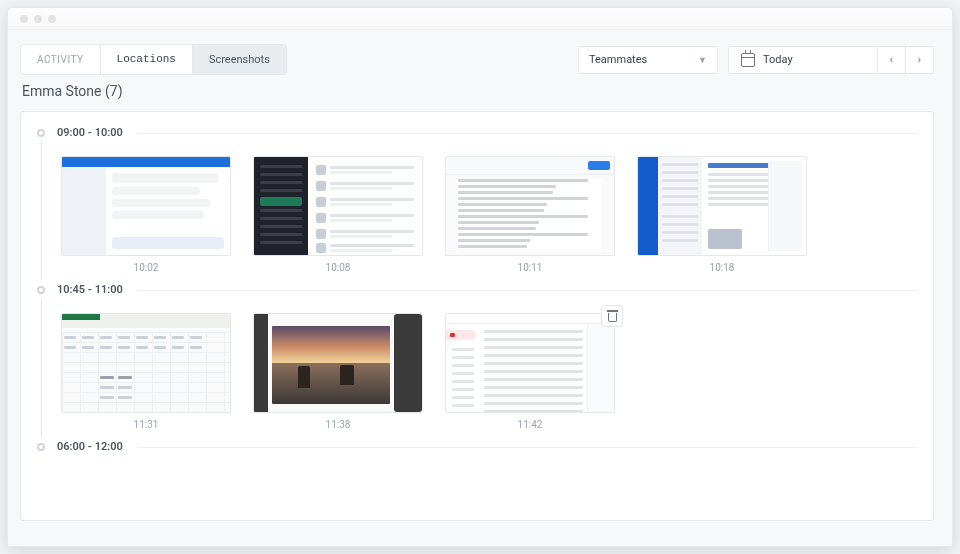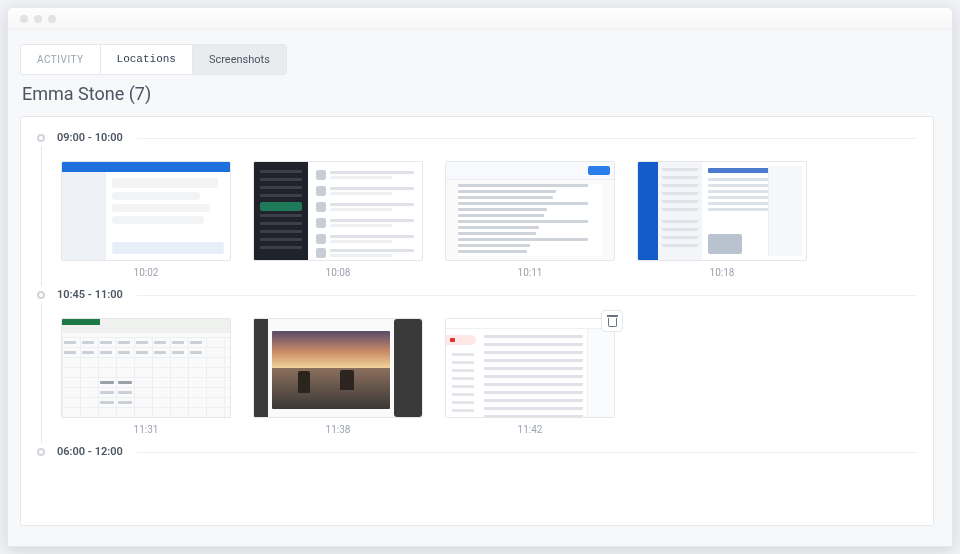--- a/index.html
+++ b/index.html
@@ -86,21 +86,21 @@
   .cal-icon::before { left:3px; }
   .cal-icon::after { right:3px; }
   .cal-icon .bar { position:absolute; top:3px; left:0; right:0; height:1.2px; background:#6b7280; }
   .nav-btn {
     border:1px solid #e5e7eb; border-left:none; background:#fff;
     width:28px; display:flex; align-items:center; justify-content:center;
     font-size:11px; color:#6b7280; cursor:pointer;
   }
   .nav-btn.last { border-radius: 0 3px 3px 0; }
   .title {
-    font-size: 18px; color:#4b5563; font-weight: 400;
+    font-size: 14px; color:#4b5563; font-weight: 400;
     margin: 8px 0 12px 2px;
   }
   .panel {
     background:#fff; border:1px solid #e5e7eb; border-radius:3px;
     padding: 14px 16px 8px 16px;
     height: 410px;
     overflow: hidden;
     position: relative;
   }
   .time-row { position: relative; padding-left: 20px; margin-bottom: 6px; }
@@ -218,20 +218,40 @@
 
   <div class="content">
 
     <div class="topbar">
       <div class="tabs">
         <div class="tab first">ACTIVITY</div>
         <div class="tab white">Locations</div>
         <div class="tab active">Screenshots</div>
       </div>
 
+      <div class="controls">
+        <div class="dropdown">
+          <span>Teammates</span>
+          <span class="chev">▼</span>
+        </div>
+        <div class="date-group">
+          <div class="date-btn">
+            <span class="cal-icon">
+                <span class="bar"></span>
+              </span>
+            <span>Today</span>
+          </div>
+          <div class="nav-btn">
+            <span>‹</span>
+          </div>
+          <div class="nav-btn last">
+            <span>›</span>
+          </div>
+        </div>
+      </div>
     </div>
 
     <h2 class="title">Emma Stone (7)</h2>
 
     <div class="panel">
       <div id="slots">
           <div class="time-row">
     <div class="bullet"></div>
     <div class="line"></div>
     <div class="time-label">09:00 - 10:00</div>

